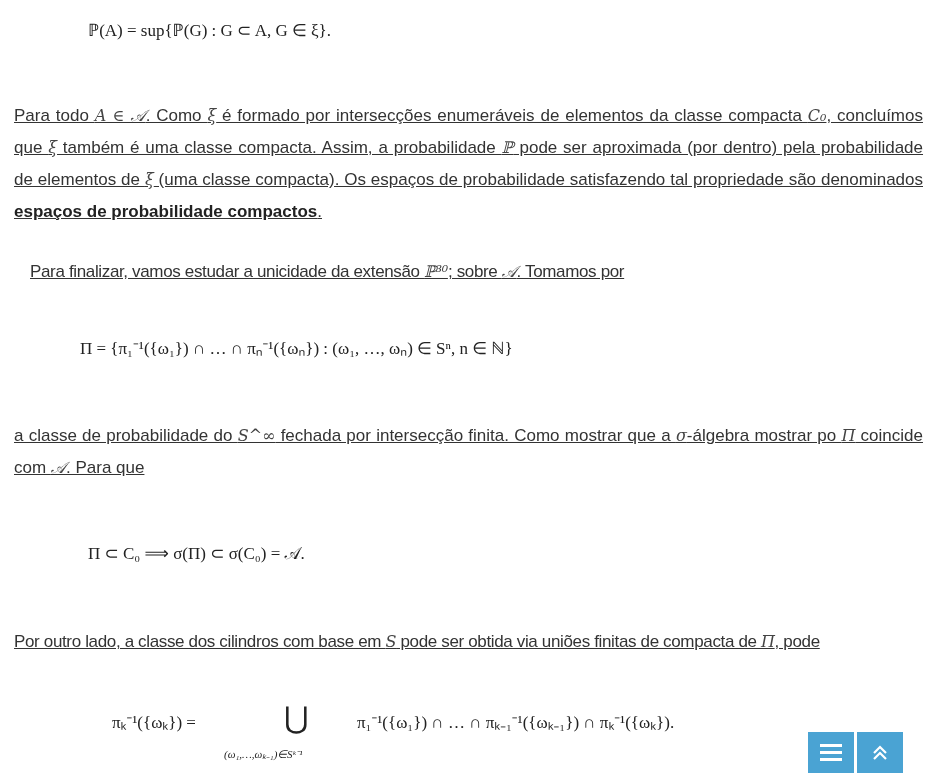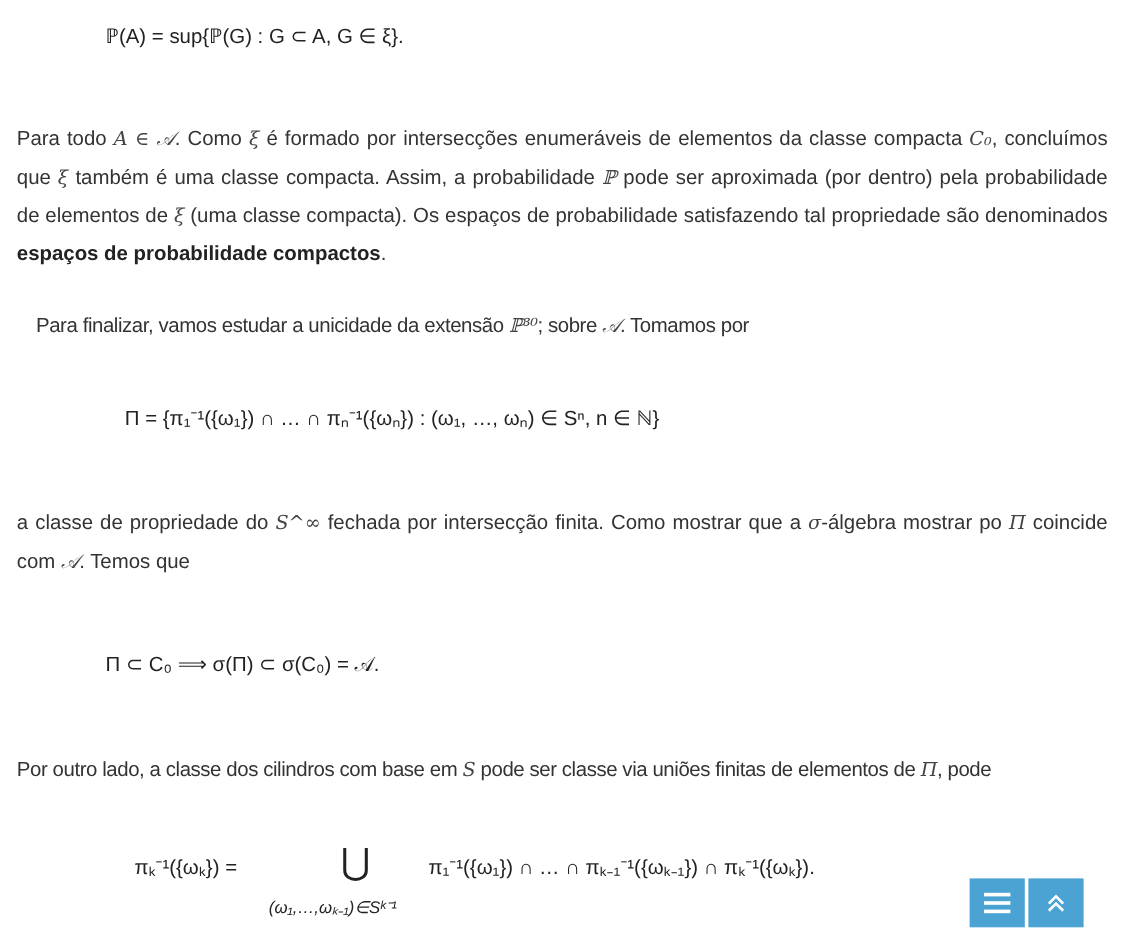--- a/index.html
+++ b/index.html
@@ -1,50 +1,50 @@
 <!DOCTYPE html>
 <html><head>
 <meta charset="utf-8">
 <style>
   html, body { margin:0; padding:0; background:#fff; }
   body { width:937px; height:773px; overflow:hidden; position:relative;
          font-family:"Liberation Sans", sans-serif; color:#333; }
-  .eq { position:absolute; font-family:Liberation Sans, sans-serif; font-size:17px; color:#222; white-space:nowrap; }
-  .para { position:absolute; left:14px; width:909px; font-size:17px; line-height:32px; color:#333; text-align:justify; }
+  .eq { position:absolute; font-family:Liberation Serif, serif; font-size:17px; color:#222; white-space:nowrap; }
+  .para { position:absolute; left:14px; width:909px; font-size:17px; line-height:32px; color:#333; text-align:justify;text-decoration:underline; }
   .para .m { font-family:"DejaVu Serif", serif; font-style:italic; font-size:16px; color:#444; }
   .para b { font-weight:bold; color:#222; }
   .cond { letter-spacing:-0.35px; }
   .btn { position:absolute; top:732px; width:46px; height:41px; background:#4aa3d3; display:flex; align-items:center; justify-content:center; cursor:pointer; }
   .bars span { display:block; width:22px; height:3px; background:#fff; margin:4px 0; }
   .bigcup { font-size:30px; position:relative; top:2px; }
-  .under { position:absolute; font-size:14px; font-style:italic; }
+  .under { position:absolute; font-size:11px; font-style:italic; }
 </style>
 </head>
 <body>
 
 <div class="eq" style="left:88px; top:18px;">ℙ(A) = sup{ℙ(G) : G ⊂ A, G ∈ ξ}.</div>
 
 <p class="para" style="top:100px; margin:0;">
   <span>Para todo </span><span class="m">A ∈ 𝒜</span><span>. Como </span><span class="m">ξ</span><span> é formado por intersecções enumeráveis de elementos da classe compacta </span><span class="m">C₀</span><span>, concluímos que </span><span class="m">ξ</span><span> também é uma classe compacta. Assim, a probabilidade </span><span class="m">ℙ</span><span> pode ser aproximada (por dentro) pela probabilidade de elementos de </span><span class="m">ξ</span><span> (uma classe compacta). Os espaços de probabilidade satisfazendo tal propriedade são denominados </span><b>espaços de probabilidade compactos</b><span>.</span>
 </p>
 
 <p class="para cond" style="top:240px; margin:16px;">
   <span>Para finalizar, vamos estudar a unicidade da extensão </span><span class="m">ℙ³⁰</span><span>; sobre </span><span class="m">𝒜</span><span>. Tomamos por</span>
 </p>
 
-<div class="eq" style="left:104px; top:336px;">Π = {π₁⁻¹({ω₁}) ∩ … ∩ πₙ⁻¹({ωₙ}) : (ω₁, …, ωₙ) ∈ Sⁿ,  n ∈ ℕ}</div>
+<div class="eq" style="left:80px; top:336px;">Π = {π₁⁻¹({ω₁}) ∩ … ∩ πₙ⁻¹({ωₙ}) : (ω₁, …, ωₙ) ∈ Sⁿ,  n ∈ ℕ}</div>
 
 <p class="para" style="top:420px; margin:0;">
-  <span>a classe de propriedade do </span><span class="m">S^∞</span><span> fechada por intersecção finita. Como mostrar que a </span><span class="m">σ</span><span>-álgebra mostrar po </span><span class="m">Π</span><span> coincide com </span><span class="m">𝒜</span><span>. Temos que</span>
+  <span>a classe de probabilidade do </span><span class="m">S^∞</span><span> fechada por intersecção finita. Como mostrar que a </span><span class="m">σ</span><span>-álgebra mostrar po </span><span class="m">Π</span><span> coincide com </span><span class="m">𝒜</span><span>. Para que</span>
 </p>
 
 <div class="eq" style="left:88px; top:543px;text-align:center;">Π ⊂ C₀ ⟹ σ(Π) ⊂ σ(C₀) = 𝒜.</div>
 
 <p class="para cond" style="top:626px; margin:0;">
-  <span>Por outro lado, a classe dos cilindros com base em </span><span class="m">S</span><span> pode ser classe via uniões finitas de elementos de </span><span class="m">Π</span><span>, pode</span>
+  <span>Por outro lado, a classe dos cilindros com base em </span><span class="m">S</span><span> pode ser obtida via uniões finitas de compacta de </span><span class="m">Π</span><span>, pode</span>
 </p>
 
 <div class="eq" style="left:88px; top:710px; width:660px; height:60px;margin-left:24px;">
   <span>πₖ⁻¹({ωₖ}) =</span>
   <span style="position:absolute; left:172px; top:-10px;" class="bigcup">⋃</span>
   <span class="under" style="left:112px; top:36px;">(ω₁,…,ωₖ₋₁)∈Sᵏ⁻¹</span>
   <span style="position:absolute; left:245px; top:0;">π₁⁻¹({ω₁}) ∩ … ∩ πₖ₋₁⁻¹({ωₖ₋₁}) ∩ πₖ⁻¹({ωₖ}).</span>
 </div>
 
 <div class="btn" style="left:808px;">

